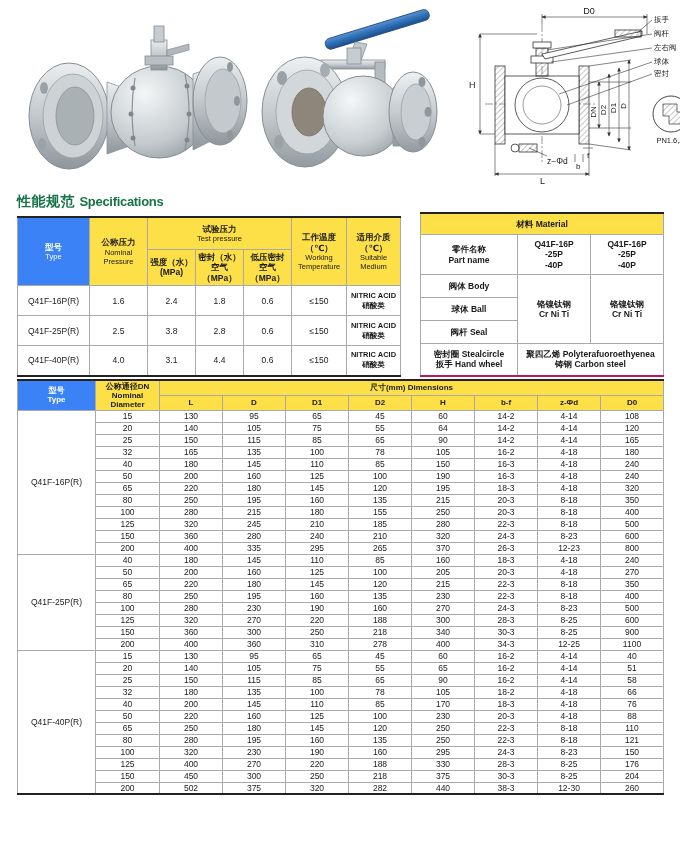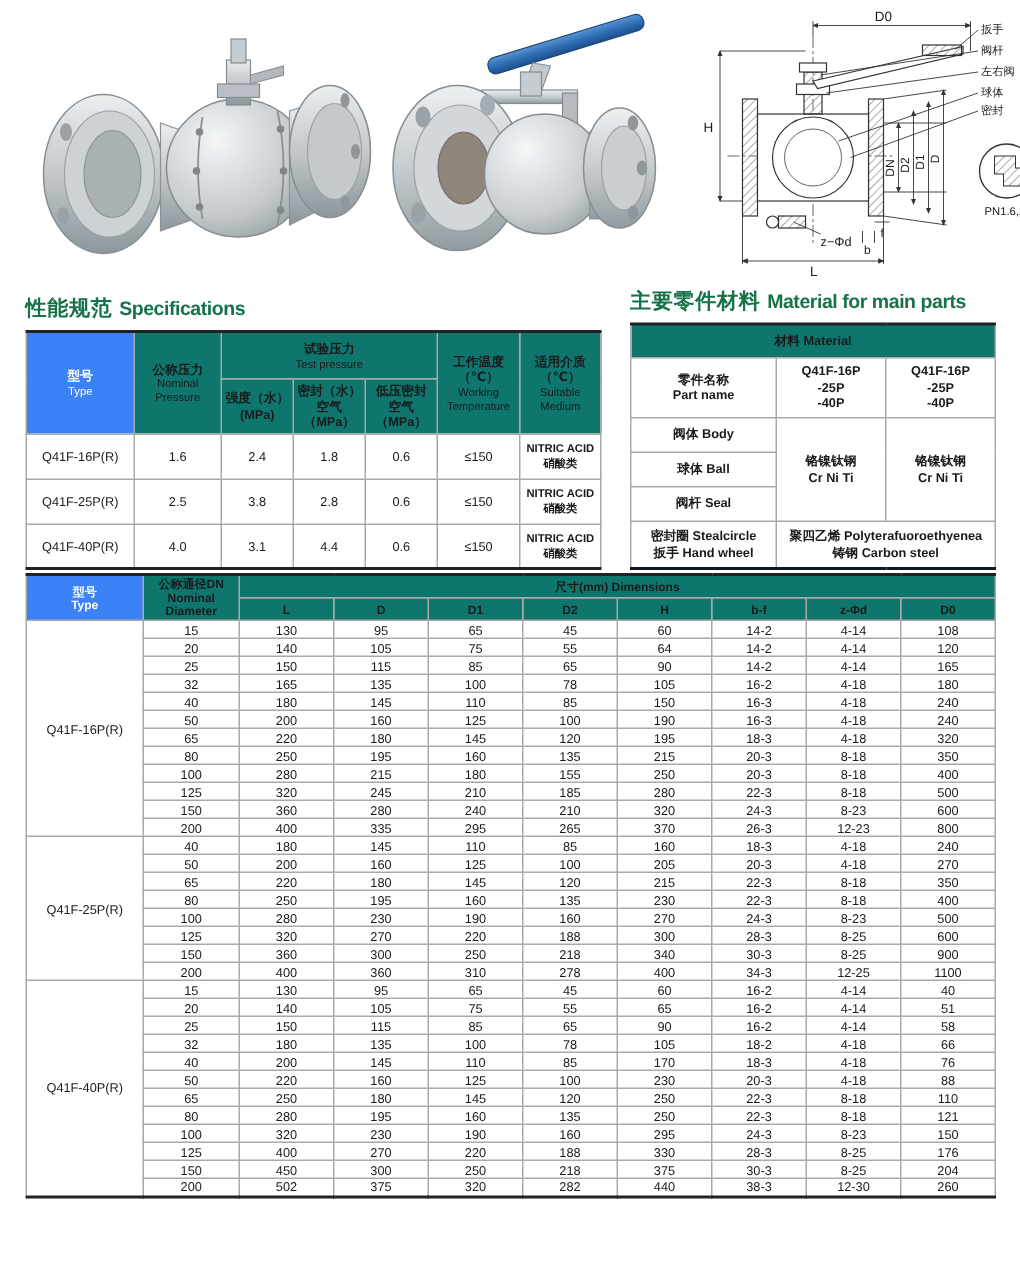--- a/index.html
+++ b/index.html
@@ -21,39 +21,39 @@
     color: #157347; font-weight: bold; font-size: 14px; letter-spacing: 0.5px;
   }
   .sec-title .en {
     color: #157347; font-weight: bold; font-size: 13px; letter-spacing: -0.3px;
   }
 
   
   table { border-collapse: collapse; table-layout: fixed; background: #fff; }
   th, td { border: 1px solid #a9a9a9; text-align: center; vertical-align: middle; white-space: pre-line; }
   .dg { background: #3b82f6; color: #ffffff; }
-  .lg { background: #0f766e; }
+  .lg { background: #fde047; }
 
   
   .mid-row { display: flex; gap: 20px; align-items: flex-end; }
   .mid-col-left  { width: 383px; }
   .mid-col-right { width: 243px; }
 
   
   table.spec { width: 383px; border-top: 2px solid #222; border-bottom: 2px solid #222; }
   table.spec th { font-size: 8.5px; line-height: 10.5px; font-weight: bold; padding: 2px 1px; }
   table.spec th .en { font-weight: normal; font-size: 7.5px; line-height: 9px; display: block; }
   table.spec thead tr:nth-child(1) th { height: 32px; }
   table.spec thead tr:nth-child(2) th { height: 36px; }
   table.spec tbody td { height: 30px; font-size: 8.5px; line-height: 10px; padding: 1px; }
   table.spec tbody td:first-child { font-size: 8.5px; }
   table.spec tbody td:last-child { font-size: 7.5px; font-weight: bold; }
 
   
-  table.mat { width: 243px; border-top: 2px solid #222; border-bottom: 2px solid #0f172a; }
+  table.mat { width: 243px; border-top: 2px solid #222; border-bottom: 2px solid #be185d; }
   table.mat th, table.mat td { font-size: 8.5px; line-height: 10.5px; padding: 2px 1px; }
   table.mat .hdr { height: 22px; font-weight: bold; }
   table.mat .name-row td { height: 40px; }
   table.mat .part-row td { height: 23px; }
   table.mat .last-row td { height: 32px; }
   table.mat td.bold2 { font-weight: bold; }
 
   
   table.dims { width: 646px; border-top: 2px solid #222; border-bottom: 2px solid #222; margin-top: 2px; }
   table.dims thead th { font-size: 8px; line-height: 9px; font-weight: bold; padding: 1px; }
@@ -332,24 +332,20 @@
               <td>0.6</td>
               <td>≤150</td>
               <td>NITRIC ACID
 硝酸类</td>
             </tr>
           </tbody>
       </table>
     </div>
 
     <div class="mid-col-right">
-      <div class="sec-title">
-        <span class="zh">主要零件材料</span>
-        <span class="en">Material for main parts</span>
-      </div>
       <table class="mat">
         <colgroup>
             <col style="width:97px">
             <col style="width:73px">
             <col style="width:73px">
           </colgroup>
         <tbody>
           <tr>
               <td colspan="3" class="lg hdr">材料 Material</td>
             </tr>

